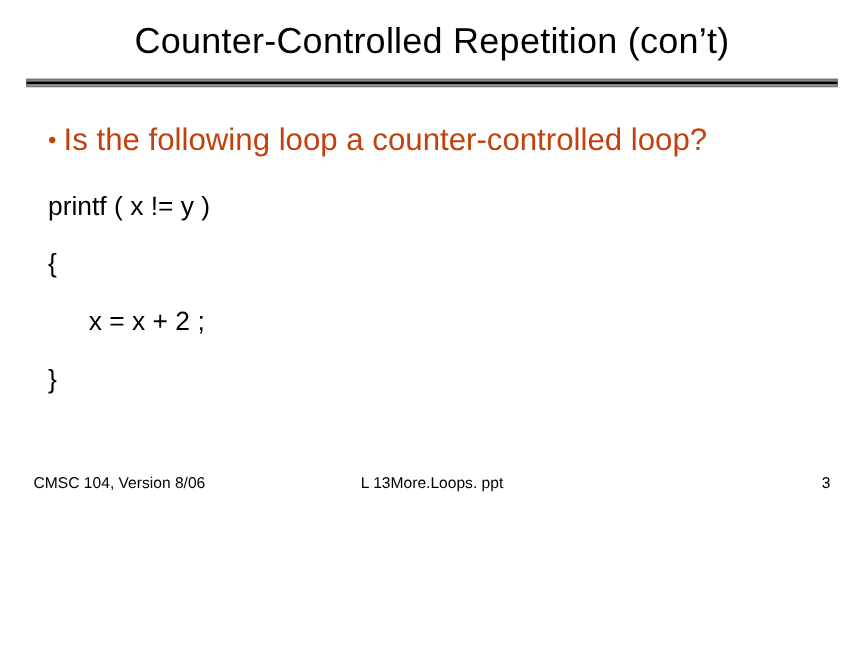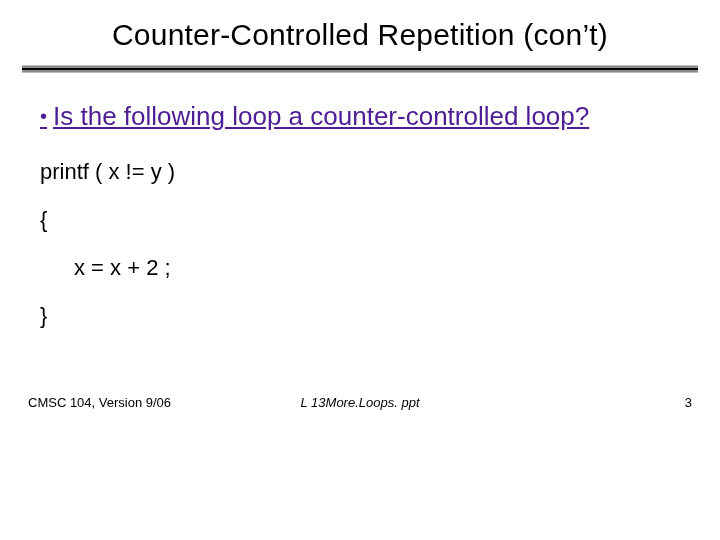--- a/index.html
+++ b/index.html
@@ -2,27 +2,27 @@
 <html><head>
 <meta charset="utf-8">
 <style>
   * { margin: 0; padding: 0; box-sizing: border-box; }
   html, body { width: 720px; height: 540px; font-family: Arial, Helvetica, sans-serif; background: #fff; overflow: hidden; }
   .slide { position: relative; width: 720px; height: 424px; padding: 18px 0 0 0; }
   .title { font-size: 30px; font-weight: 400; color: #000; text-align: center; padding: 0 40px 14px 40px; letter-spacing: 0.2px; }
   .rule-wrap { width: 100%; padding: 0 22px; }
   .rule { height: 6px; width: 100%; background: #000; border-top: 2px solid #8a8a8a; border-bottom: 2px solid #8a8a8a; box-shadow: 0 1px 0 #bcbcbc, 0 -1px 0 #bcbcbc; }
   .body { padding: 28px 40px 0 40px; }
-  .lead { font-size: 26px; line-height: 1.28; color: #4c1d95; font-weight: 400; text-decoration: underline; }
+  .lead { font-size: 26px; line-height: 1.28; color: #c2410c; font-weight: 400; }
   .lead .dot { font-size: 20px; vertical-align: 2px; margin-right: 6px; }
   .code { margin-top: 28px; font-size: 22px; line-height: 1.0; color: #000; }
   .code .line { margin-bottom: 26px; }
   .code .indent { padding-left: 34px; }
   .footer { position: absolute; bottom: 14px; left: 0; width: 100%; padding: 0 28px; display: flex; justify-content: space-between; align-items: baseline; font-size: 13px; color: #000; }
-  .footer .center { position: absolute; left: 50%; transform: translateX(-50%); font-style: italic; }
+  .footer .center { position: absolute; left: 50%; transform: translateX(-50%); }
 </style>
 </head>
 <body>
 
 <div class="slide">
 
   <div class="title">Counter-Controlled Repetition (con’t)</div>
 
   <div class="rule-wrap">
     <div class="rule"></div>
@@ -35,18 +35,18 @@
 
     <div class="code">
       <div class="line">printf ( x != y )</div>
       <div class="line">{</div>
       <div class="line indent">x = x + 2 ;</div>
       <div class="line">}</div>
     </div>
   </div>
 
   <div class="footer">
-    <span>CMSC 104, Version 9/06</span>
+    <span>CMSC 104, Version 8/06</span>
     <span class="center">L 13More.Loops. ppt</span>
     <span>3</span>
   </div>
 
 </div>
 
 </body></html>

